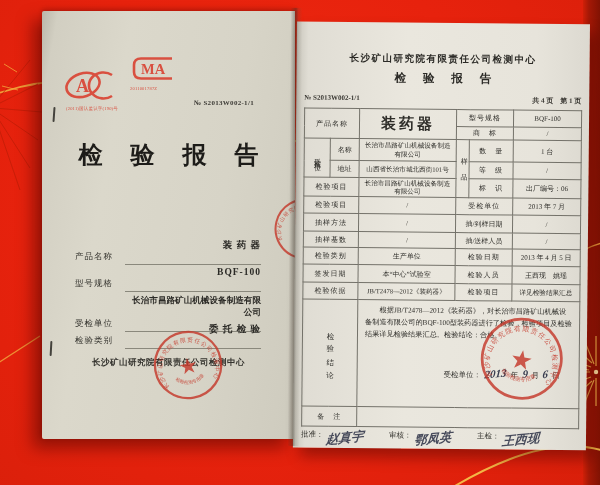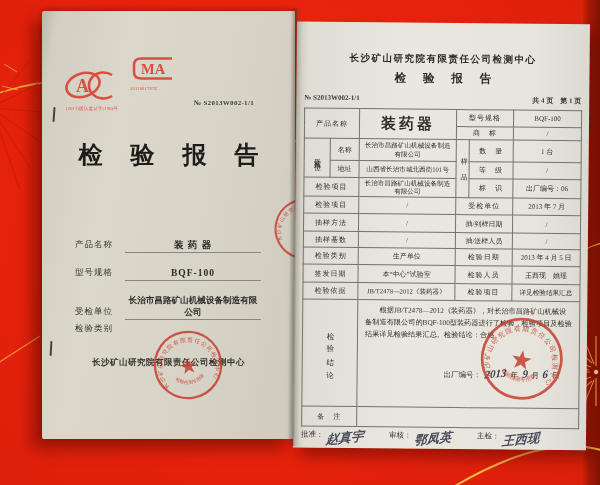--- a/index.html
+++ b/index.html
@@ -24,22 +24,22 @@
   
   .cal-wrap{position:absolute;left:20px;top:58px;text-align:center;}
   .cma-wrap{position:absolute;left:88px;top:44px;text-align:left;}
   .mark-num{font-size:4.5px;color:#d95040;letter-spacing:.2px;white-space:nowrap;margin-top:-1px;}
   .cover-no{position:absolute;left:152px;top:88px;font-size:7px;font-weight:bold;color:#3c3a35;letter-spacing:.3px;}
   .staple{position:absolute;width:2px;height:15px;background:#44423c;border-radius:1px;}
   .cover-title{position:absolute;left:0;top:128px;width:100%;text-align:center;
     font-size:24px;font-weight:bold;letter-spacing:11px;text-indent:11px;color:#1d1c19;}
   .cfield{position:absolute;left:33px;width:186px;display:flex;align-items:flex-end;}
   .cfield .flabel{width:50px;font-size:8.5px;letter-spacing:1px;color:#33322d;flex:none;padding-bottom:2px;}
-  .cfield .fline{flex:1;border-bottom:1px solid #8a887c;text-align:center;
-    font-size:9.5px;font-weight:bold;letter-spacing:1px;color:#2b2a26;padding-bottom:0;min-height:12px;}
+  .cfield .fline{flex:1;border-bottom:1px solid #8a887c;text-align:right;
+    font-size:9.5px;font-weight:bold;letter-spacing:1px;color:#2b2a26;padding-bottom:12px;min-height:12px;}
   .cover-footer{position:absolute;left:0;top:346px;width:100%;text-align:center;
     font-size:8.5px;font-weight:bold;letter-spacing:.5px;color:#33322d;}
   .seal{position:absolute;opacity:.82;}
   
   .rp-org{position:absolute;left:0;top:30px;width:100%;text-align:center;
     font-size:9.5px;font-weight:bold;letter-spacing:1.5px;color:#2c2b27;}
   .rp-title{position:absolute;left:0;top:48px;width:100%;text-align:center;
     font-size:11.5px;font-weight:bold;letter-spacing:7px;text-indent:7px;color:#2c2b27;}
   .rp-noline{position:absolute;left:8px;top:72px;width:277px;display:flex;justify-content:space-between;
     font-size:7px;font-weight:bold;color:#3c3a35;}
@@ -138,20 +138,21 @@
       <div class="cfield" style="top:256px;">
         <span class="flabel">型号规格</span>
         <span class="fline">BQF-100</span>
       </div>
       <div class="cfield" style="top:284px;">
         <span class="flabel">受检单位</span>
         <span class="fline" style="font-size:8.6px;letter-spacing:0;">长治市昌路矿山机械设备制造有限公司</span>
       </div>
       <div class="cfield" style="top:312px;">
         <span class="flabel">检验类别</span>
+        <span class="fline">委 托 检 验</span>
       </div>
 
       <div class="cover-footer">长沙矿山研究院有限责任公司检测中心</div>
 
       <svg class="seal" style="left:110px;top:318px;transform:rotate(-10deg);" width="72" height="72" viewBox="0 0 100 100">
         <circle cx="50" cy="50" r="46" fill="none" stroke="#c5392b" stroke-width="3.2"></circle>
         <path id="s1top" d="M 22 79 A 37 37 0 1 1 78 79" fill="none"></path>
         <text font-size="8" fill="#c5392b" letter-spacing="1.4"><textPath href="#s1top" startOffset="4">长沙矿山研究院有限责任公司检测中心</textPath></text>
         <polygon points="50,40 52.8,48.3 61.4,48.3 54.5,53.6 57.1,61.9 50,56.8 42.9,61.9 45.5,53.6 38.6,48.3 47.2,48.3" fill="#c5392b"></polygon>
         <path id="s1bot" d="M 27 65 A 29 29 0 0 0 73 65" fill="none"></path>
@@ -249,21 +250,21 @@
           <td colspan="2" class="lbl">检验依据</td>
           <td class="sm">JB/T2478—2012《装药器》</td>
           <td colspan="2" class="lbl">检验项目</td>
           <td class="sm">详见检验结果汇总</td>
         </tr>
         <tr class="rh107">
           <td colspan="2" class="vert vc"><span>检验结论</span></td>
           <td colspan="4" class="conc-cell">
             <div class="conc-text">根据JB/T2478—2012《装药器》，对长治市昌路矿山机械设备制造有限公司的BQF-100型装药器进行了检验，检验项目及检验结果详见检验结果汇总。检验结论：合格。</div>
             <div class="sign-line">
-              <span>出厂编号：</span>
+              <span>受检单位：</span>
               <span class="hw hw-num">2013</span>
               <span>年</span>
               <span class="hw hw-num">9</span>
               <span>月</span>
               <span class="hw hw-num">6</span>
               <span>日</span>
             </div>
             <svg class="seal" style="right:14px;top:14px;transform:rotate(9deg);" width="86" height="86" viewBox="0 0 100 100">
               <circle cx="50" cy="50" r="46" fill="none" stroke="#c5392b" stroke-width="3.2"></circle>
               <path id="s3top" d="M 22 79 A 37 37 0 1 1 78 79" fill="none"></path>

